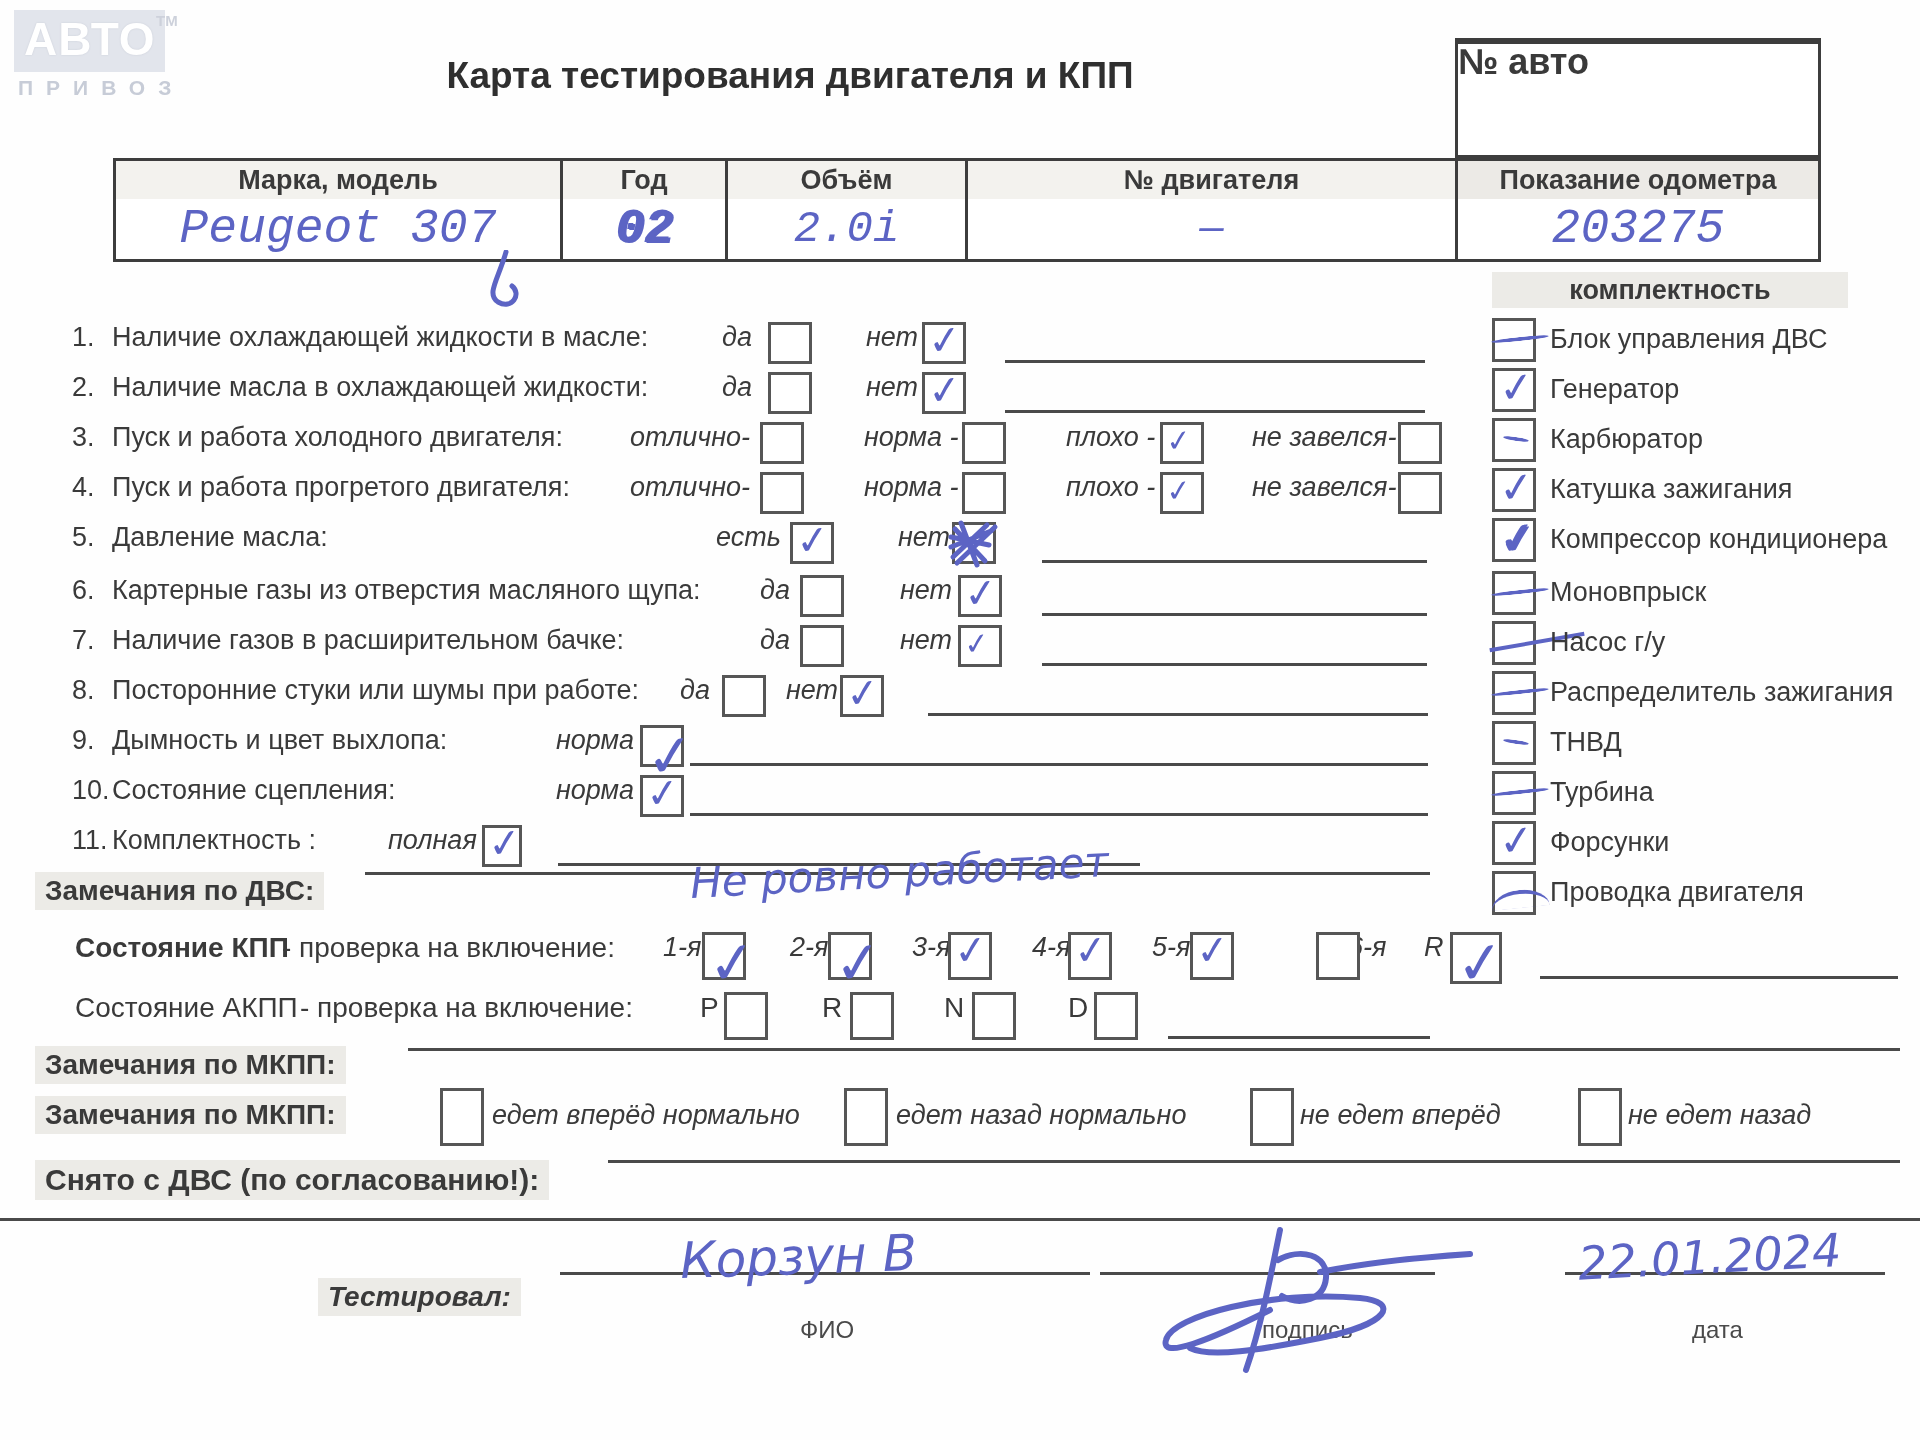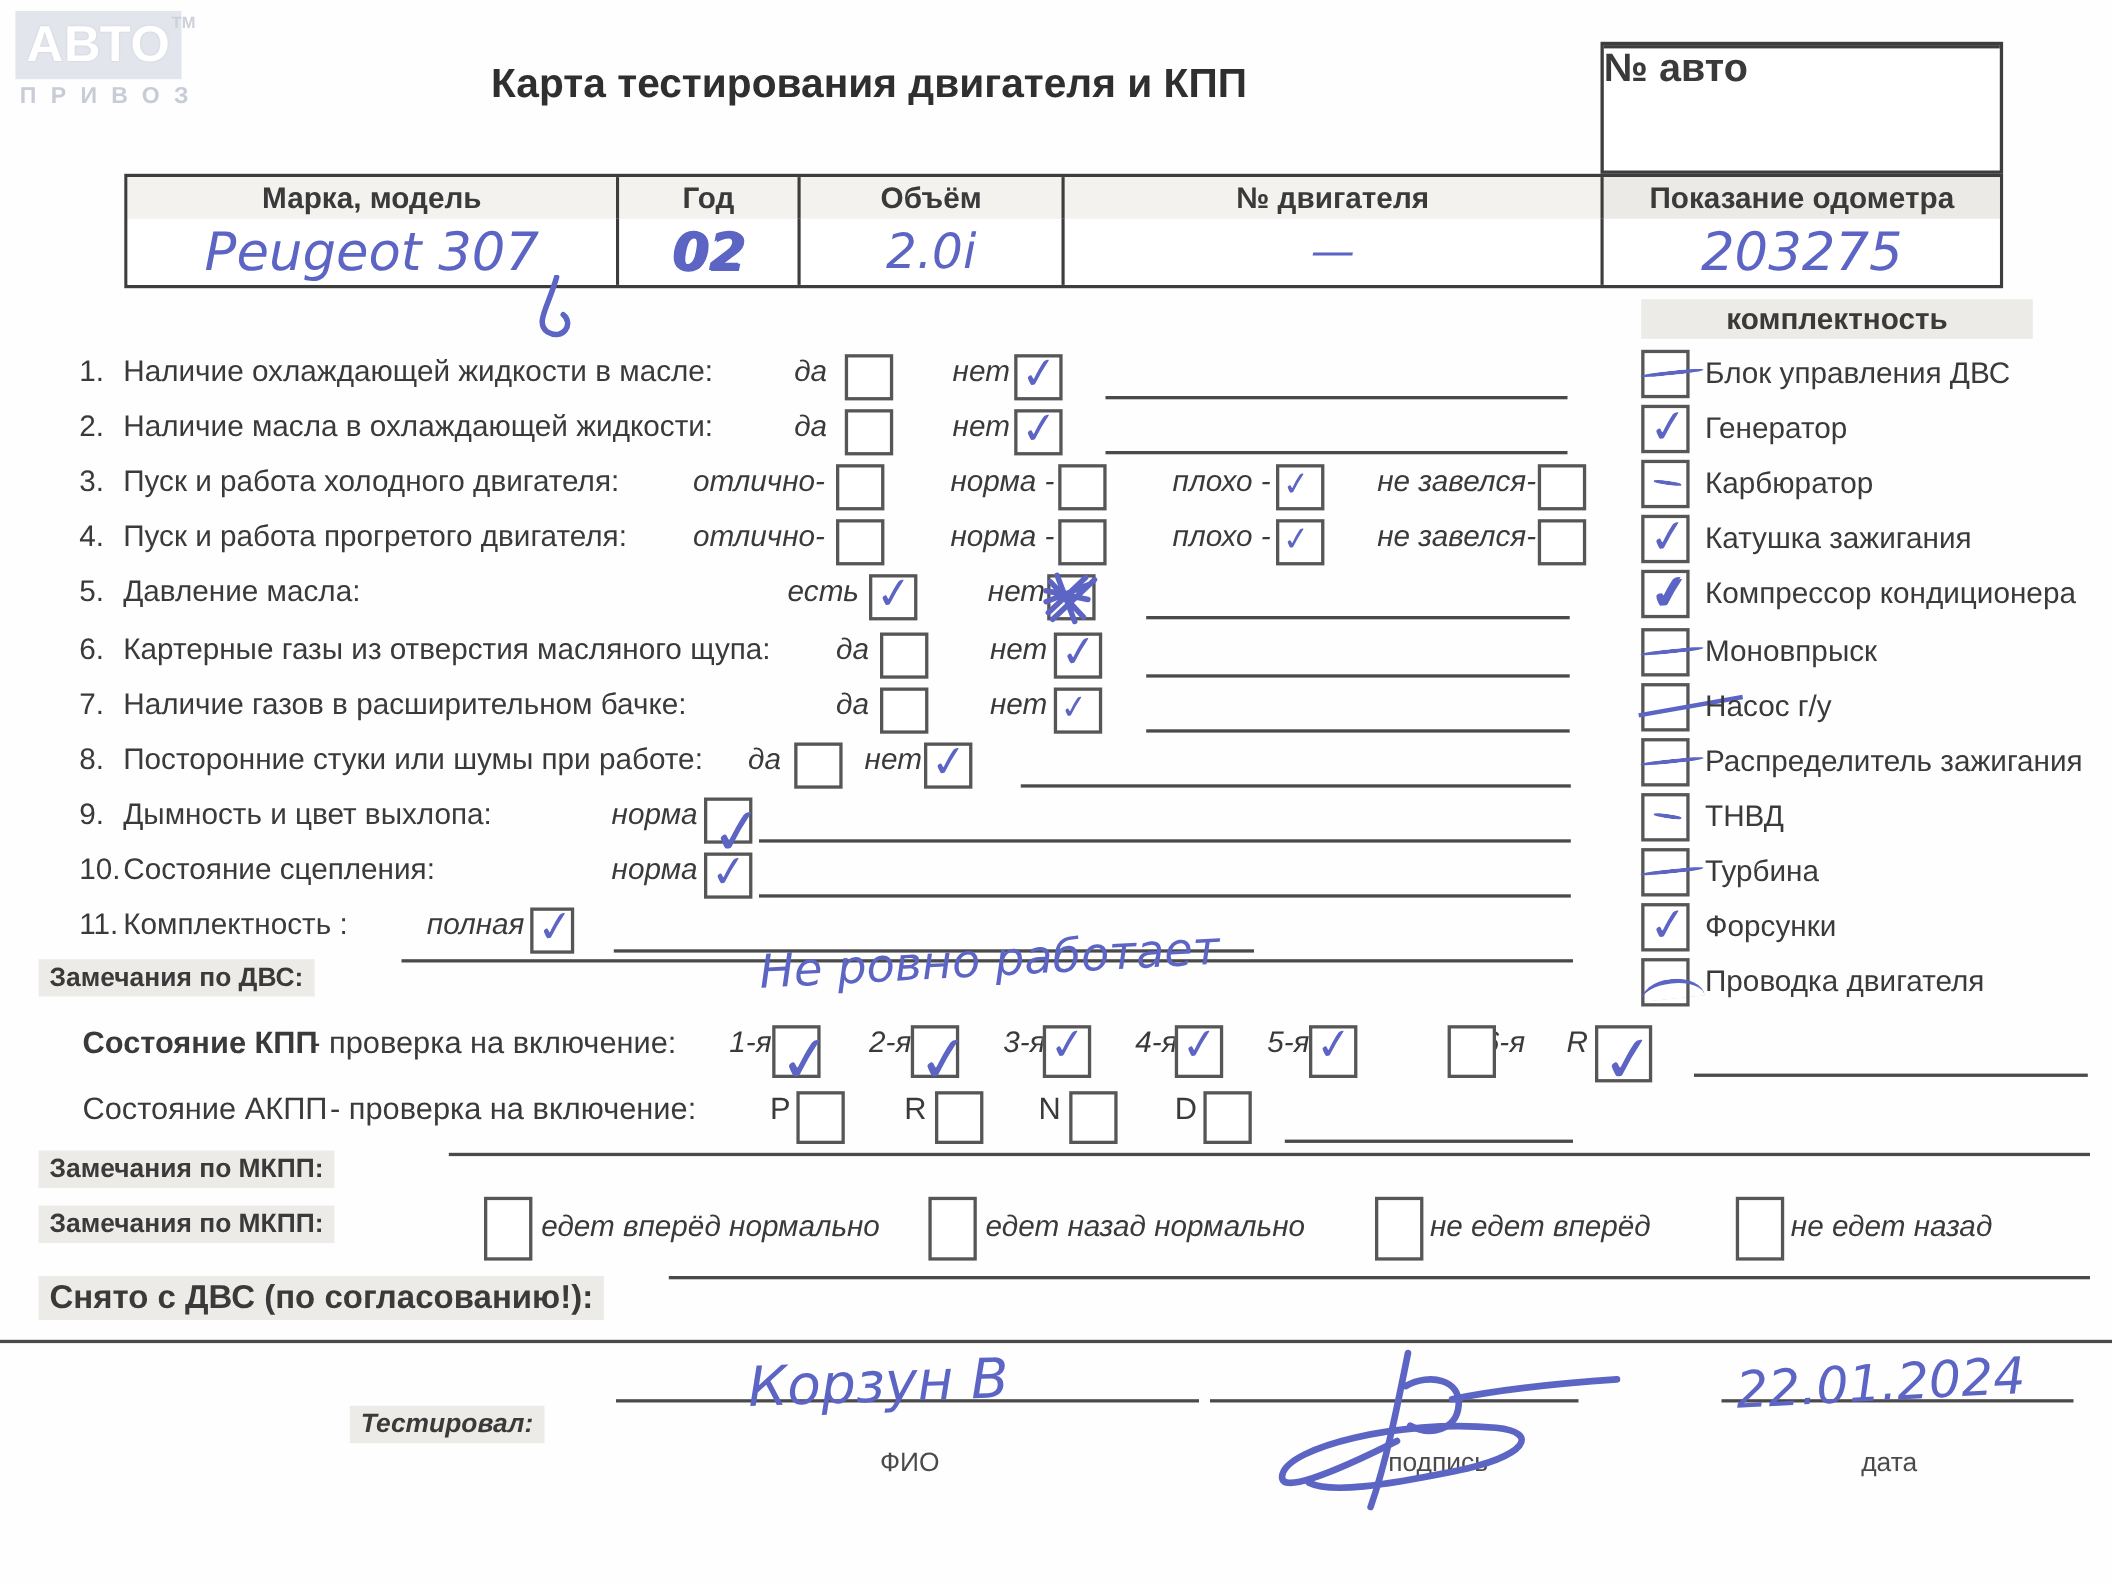--- a/index.html
+++ b/index.html
@@ -21,24 +21,24 @@
   .auto-label{border-top:3px solid #3d3d3d;height:36px;text-align:left;
               font-weight:bold;font-size:36px;line-height:36px;}
   
   .ink{font-family:"DejaVu Sans",sans-serif;font-style:italic;color:#5c64c4;}
   
   .vt{position:absolute;left:113px;top:158px;width:1708px;border:3px solid #3d3d3d;box-sizing:border-box;}
   .vt-row{display:flex;}
   .vt-cell{border-right:3px solid #3d3d3d;box-sizing:border-box;display:flex;
            align-items:center;justify-content:center;}
   .vt-head .vt-cell{height:38px;background:#f3f2ee;font-weight:bold;font-size:27px;}
-  .vt-vals .vt-cell{height:60px;background:#fff;}
+  .vt-vals .vt-cell{height:60px;background:#fff;font-family:Liberation Mono, monospace;}
   .vt-cell:last-child{border-right:none;}
   
-  .glabel{position:absolute;background:#ecebe7;font-weight:bold;font-size:24px;
+  .glabel{position:absolute;background:#ecebe7;font-weight:bold;font-size:28px;
           padding:3px 10px;white-space:nowrap;}
   .row{position:absolute;left:0;width:1920px;height:50px;}
   .num{position:absolute;left:72px;font-size:27px;}
   .qtext{position:absolute;left:112px;font-size:27px;white-space:nowrap;}
   .opt{position:absolute;font-style:italic;font-size:27px;white-space:nowrap;}
   .cb{position:absolute;width:44px;height:42px;border:3px solid #565656;
       box-sizing:border-box;background:#fff;}
   .cb .ck{position:absolute;left:3px;top:-8px;font-size:40px;font-weight:bold;
           color:#5c64c4;transform:rotate(-6deg);font-family:"DejaVu Sans",sans-serif;}
   .ck-big{font-size:58px !important;top:-6px !important;}

